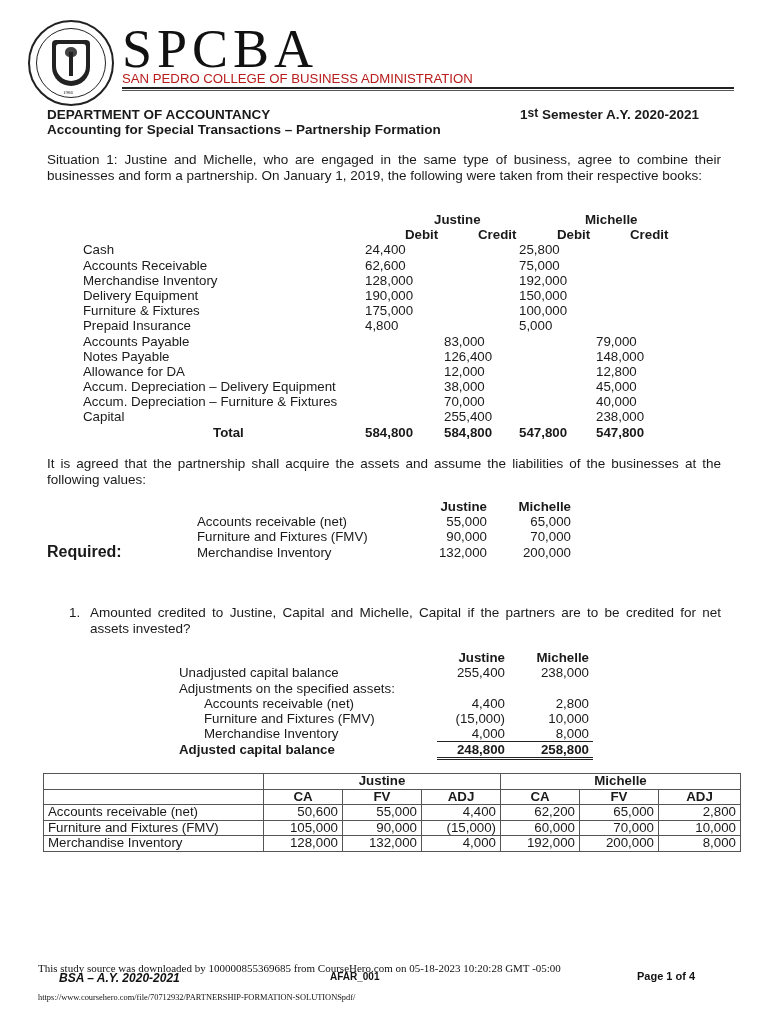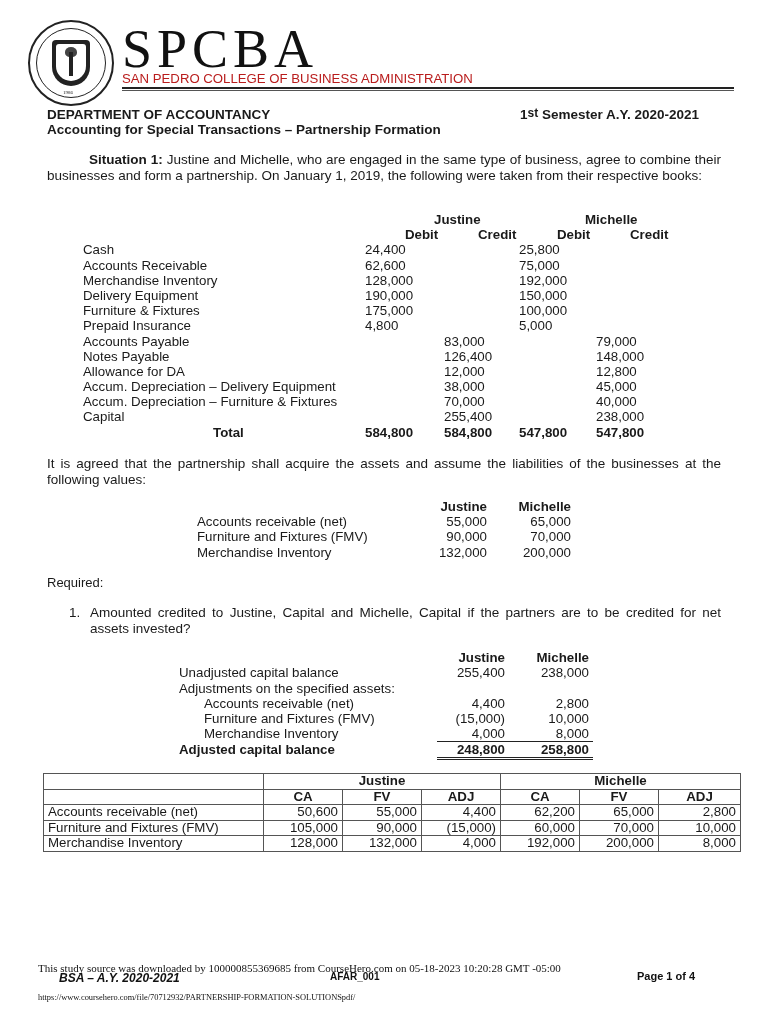--- a/index.html
+++ b/index.html
@@ -49,21 +49,21 @@
     
     .dept { position: absolute; left: 47px; top: 107px; font-weight: bold; font-size: 13.5px; }
     .semester { position: absolute; left: 520px; top: 107px; font-weight: bold; font-size: 13.5px; }
     .semester sup { font-size: 12px; vertical-align: top; position: relative; top: -1px; }
     .subtitle { position: absolute; left: 47px; top: 122px; font-weight: bold; font-size: 13.5px; }
 
     .para {
       position: absolute; left: 47px; width: 674px; font-size: 13.5px; line-height: 15.5px;
       text-align: justify;
     }
-    .para b { font-weight: bold; margin-left: 42px; }
+    .para b { font-weight: normal; }
 
     
     .tb { position: absolute; left: 83px; top: 212px; font-size: 13.3px; line-height: 15.2px; }
     .tb-row { position: relative; height: 15.2px; white-space: nowrap; }
     .tb-label { position: absolute; left: 0; }
     .tb-num { position: absolute; text-align: left; width: 90px; }
     .c1 { left: 282px; }  
     .c2 { left: 361px; }  
     .c3 { left: 436px; }  
     .c4 { left: 513px; }  
@@ -71,21 +71,21 @@
     .tb-head { position: absolute; font-weight: bold; }
 
     
     .av { position: absolute; left: 197px; top: 499px; font-size: 13.3px; line-height: 15.2px; }
     .av-row { position: relative; height: 15.2px; white-space: nowrap; }
     .av-num { position: absolute; text-align: right; width: 80px; }
     .av-j { left: 210px; }
     .av-m { left: 294px; }
 
     
-    .required { position: absolute; left: 47px; top: 575px; font-weight: normal; font-size: 13px; }
+    .required { position: absolute; left: 47px; top: 543px; font-weight: bold; font-size: 16px; }
     .q1 { position: absolute; left: 90px; top: 605px; width: 631px; font-size: 13.5px; line-height: 15.5px; text-align: justify; }
     .q1-num { position: absolute; left: 47px; top: 605px; font-size: 13.5px; }
 
     
     .sol { position: absolute; left: 179px; top: 650px; font-size: 13.3px; line-height: 15.3px; }
     .sol-row { position: relative; height: 15.3px; white-space: nowrap; }
     .sol-num { position: absolute; text-align: right; width: 85px; }
     .sol-j { left: 241px; }
     .sol-m { left: 325px; }
     .sol-indent { padding-left: 25px; }

